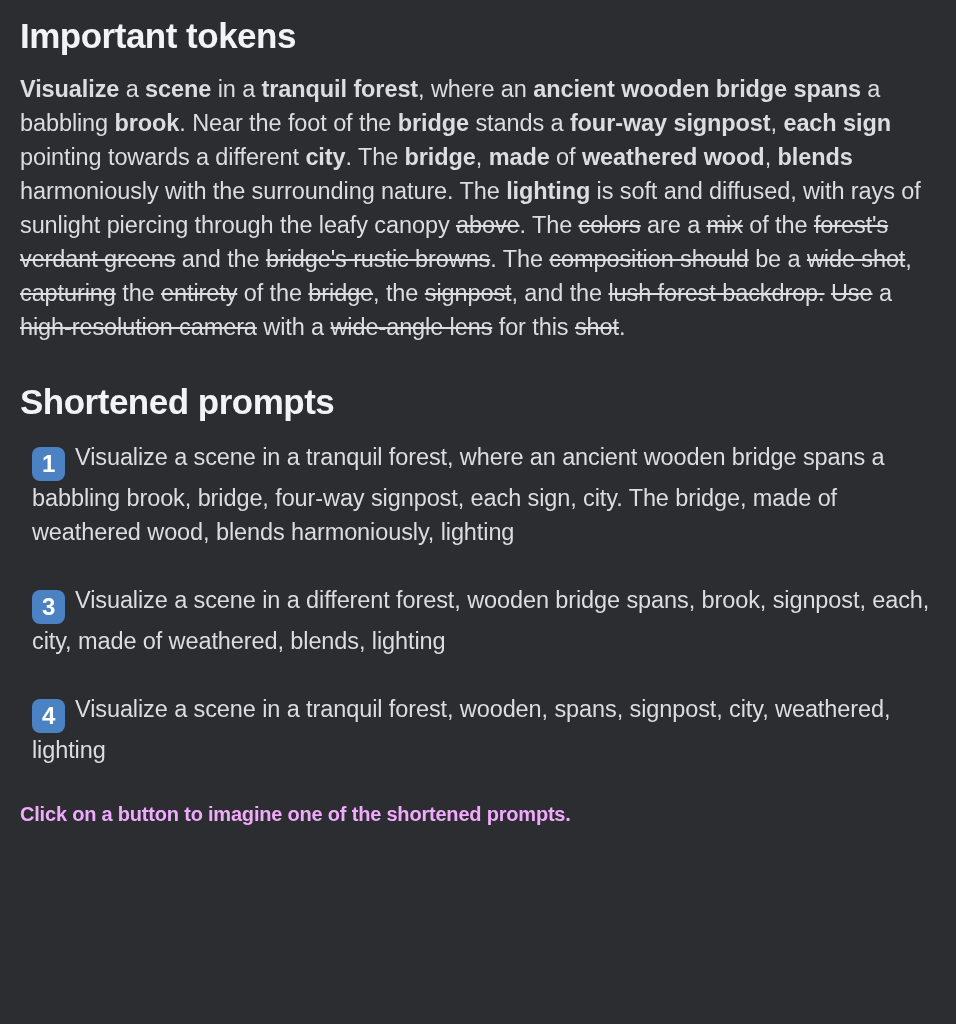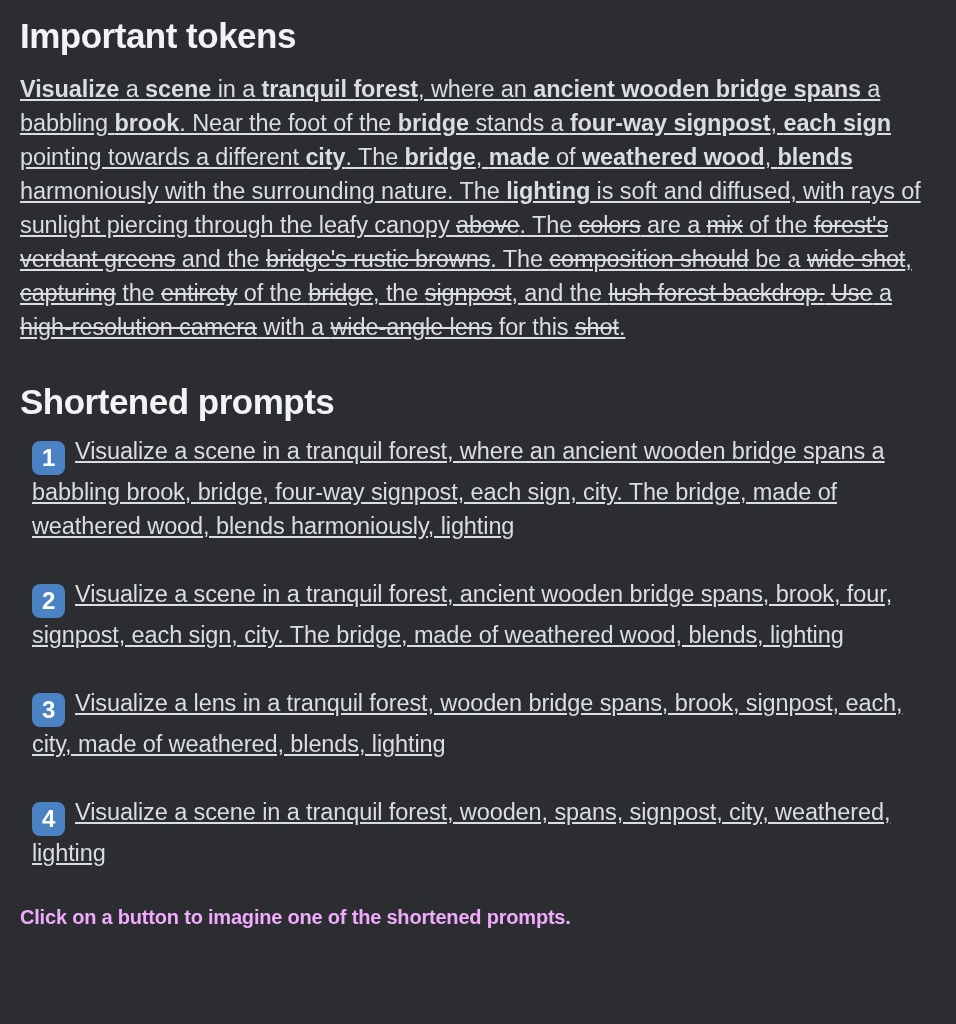--- a/index.html
+++ b/index.html
@@ -21,29 +21,28 @@
   h1 {
     margin: 0 0 14px 0;
     font-size: 35px;
     line-height: 44px;
     font-weight: 700;
     letter-spacing: -0.5px;
     color: #f2f3f5;
   }
   h1.second {
     margin-top: 36px;
-    margin-bottom: 10px;
+    margin-bottom: 16px;
   }
   .para {
     margin: 0;
     font-size: 23.5px;
     line-height: 34px;
     color: #dbdee1;
     letter-spacing: -0.1px;
-    text-decoration: underline;
   }
   .para .bold {
     font-weight: 700;
   }
   .para .strike {
     text-decoration: line-through;
     text-decoration-thickness: 2px;
   }
   .item {
     margin: 0 0 34px 12px;
@@ -78,19 +77,18 @@
 
 <div class="page">
   <h1>Important tokens</h1>
 
   <p class="para" id="tokens-paragraph"><span class="bold">Visualize</span><span> a </span><span class="bold">scene</span><span> in a </span><span class="bold">tranquil forest</span><span>, where an </span><span class="bold">ancient wooden bridge spans</span><span> a babbling </span><span class="bold">brook</span><span>. Near the foot of the </span><span class="bold">bridge</span><span> stands a </span><span class="bold">four-way signpost</span><span>, </span><span class="bold">each sign</span><span> pointing towards a different </span><span class="bold">city</span><span>. The </span><span class="bold">bridge</span><span>, </span><span class="bold">made</span><span> of </span><span class="bold">weathered wood</span><span>, </span><span class="bold">blends</span><span> harmoniously with the surrounding nature. The </span><span class="bold">lighting</span><span> is soft and diffused, with rays of sunlight piercing through the leafy canopy </span><span class="strike">above</span><span>. The </span><span class="strike">colors</span><span> are a </span><span class="strike">mix</span><span> of the </span><span class="strike">forest's verdant greens</span><span> and the </span><span class="strike">bridge's rustic browns</span><span>. The </span><span class="strike">composition should</span><span> be a </span><span class="strike">wide shot</span><span>, </span><span class="strike">capturing</span><span> the </span><span class="strike">entirety</span><span> of the </span><span class="strike">bridge</span><span>, the </span><span class="strike">signpost</span><span>, and the </span><span class="strike">lush forest backdrop.</span><span> </span><span class="strike">Use</span><span> a </span><span class="strike">high-resolution camera</span><span> with a </span><span class="strike">wide-angle lens</span><span> for this </span><span class="strike">shot</span><span>.</span></p>
 
   <h1 class="second">Shortened prompts</h1>
 
   <div id="prompt-list">
       <p class="para item"><span class="badge">1</span><span>Visualize a scene in a tranquil forest, where an ancient wooden bridge spans a babbling brook, bridge, four-way signpost, each sign, city. The bridge, made of weathered wood, blends harmoniously, lighting</span></p>
-      <p class="para item"><span class="badge">2</span><span>Visualize a scene in a tranquil forest, ancient wooden bridge spans, brook, four, signpost, each sign, city. The bridge, made of weathered wood, blends, lighting</span></p>
-      <p class="para item"><span class="badge">3</span><span>Visualize a lens in a tranquil forest, wooden bridge spans, brook, signpost, each, city, made of weathered, blends, lighting</span></p>
+      <p class="para item"><span class="badge">3</span><span>Visualize a scene in a different forest, wooden bridge spans, brook, signpost, each, city, made of weathered, blends, lighting</span></p>
       <p class="para item"><span class="badge">4</span><span>Visualize a scene in a tranquil forest, wooden, spans, signpost, city, weathered, lighting</span></p>
     </div>
 
   <p class="footer">Click on a button to imagine one of the shortened prompts.</p>
 </div>
 
 </body></html>

